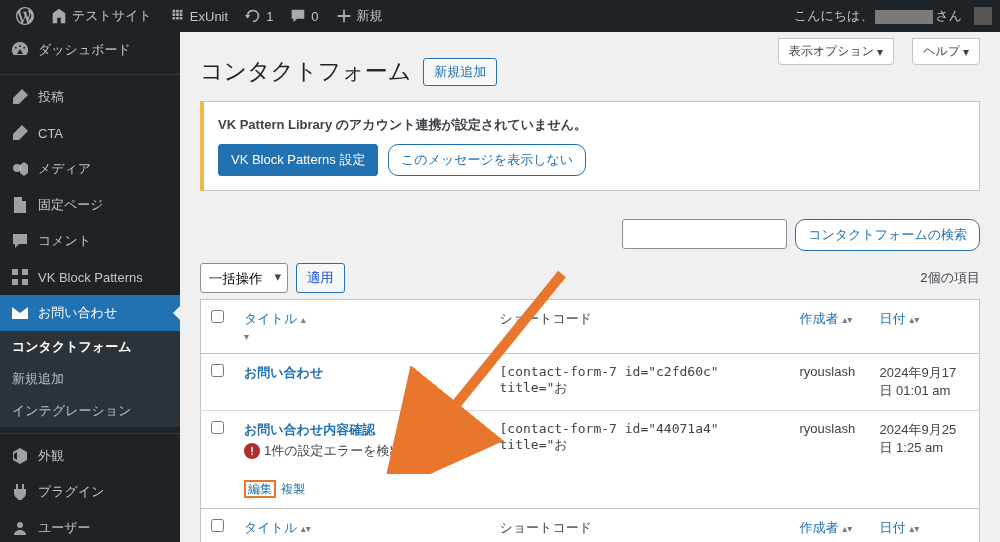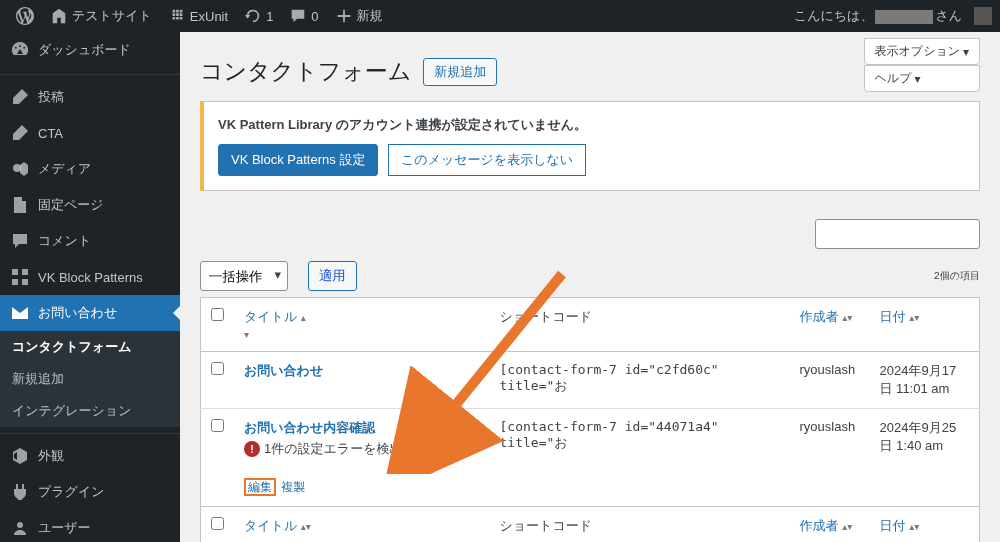--- a/index.html
+++ b/index.html
@@ -23,40 +23,40 @@
     .menu-item.current { background:#2271b1; color:#fff; position:relative; }
     .menu-item.current::after { content:''; position:absolute; right:-1px; top:50%; transform:translateY(-50%); border:8px solid transparent; border-right-color:#f0f0f1; }
     .menu-item.current svg { fill:#fff; }
     .submenu { background:#2c3338; }
     .submenu .sub { padding:7px 12px; color:rgba(240,245,250,.7); cursor:pointer; font-size:13px; }
     .submenu .sub.active { color:#fff; font-weight:600; }
     .menu-sep { height:5px; border-bottom:1px solid #32373c; margin:2px 0 4px; }
 
     
     .main { flex:1; padding:10px 20px 20px 20px; overflow:auto; position:relative; color:#3c434a; }
-    .screen-links { position:absolute; top:6px; right:20px; display:flex; gap:0;flex-direction:column; }
+    .screen-links { position:absolute; top:6px; right:20px; display:flex; gap:18px; }
     .screen-btn { border:1px solid #c3c4c7; background:#fff; padding:4px 10px; border-radius:0 0 4px 4px; font-size:12px; cursor:pointer; display:flex; gap:3px; align-items:center; }
     .title-row { display:flex; align-items:center; gap:12px; margin:14px 0 14px; }
     .page-title { font-size:23px; font-weight:400; color:#1d2327; }
     .toplink-btn { border:1px solid #2271b1; color:#2271b1; background:#f6f7f7; padding:4px 10px; border-radius:3px; cursor:pointer; font-size:13px; }
 
     .notice { border:1px solid #c3c4c7; border-left:4px solid #f0b849; background:#fff; padding:14px 14px; margin-bottom:28px; }
     .notice-text { font-weight:600; margin-bottom:10px; }
     .primary-btn { background:#2271b1; color:#fff; border:1px solid #2271b1; padding:6px 12px; border-radius:3px; cursor:pointer; font-size:13px; }
-    .secondary-btn { background:#fff; color:#2271b1; border:1px solid #2271b1; padding:6px 12px; border-radius:0; cursor:pointer; font-size:13px; }
+    .secondary-btn { background:#fff; color:#2271b1; border:1px solid #2271b1; padding:6px 12px; border-radius:10px; cursor:pointer; font-size:13px; }
 
     .searchrow { display:flex; justify-content:flex-end; gap:8px; margin-bottom:12px; }
     .search-input { border:1px solid #8c8f94; border-radius:3px; padding:4px 8px; width:165px; height:30px; }
 
-    .tablenav { display:flex; align-items:center; gap:20px; margin-bottom:6px;justify-content:space-between; }
+    .tablenav { display:flex; align-items:center; gap:8px; margin-bottom:6px;justify-content:space-between; }
     .bulk-select { border:1px solid #8c8f94; border-radius:3px; padding:0 24px 0 8px; height:30px; background:#fff; appearance:none; position:relative; }
     .select-wrap { position:relative; display:inline-block; }
     .select-wrap::after { content:'▾'; position:absolute; right:7px; top:6px; pointer-events:none; }
     .apply-btn { border:1px solid #2271b1; color:#1d4ed8; background:#f6f7f7; padding:4px 10px; border-radius:3px; cursor:pointer; height:30px; }
-    .count-text { margin-left:auto; font-size:10px;font-family:Liberation Mono, monospace; }
+    .count-text { margin-left:auto; font-size:13px;font-family:Liberation Mono, monospace; }
 
     table.list { width:100%; border-collapse:collapse; border:1px solid #c3c4c7; background:#fff; }
     table.list th, table.list td { text-align:left; padding:10px 10px; vertical-align:top; font-size:13px; }
     table.list thead th, table.list tfoot th { font-weight:400; }
     table.list thead tr, table.list tfoot tr { border-bottom:1px solid #c3c4c7; border-top:1px solid #c3c4c7; }
     table.list tbody tr + tr { border-top:1px solid #dcdcde; }
     .col-link { color:#2271b1; cursor:pointer; font-weight:600; }
     .sort-col { color:#2271b1; cursor:pointer; }
     .sort-col .tri { font-size:10px; color:#787c82; }
     .shortcode { font-family:monospace; color:#3c434a; }
@@ -220,20 +220,21 @@
     </div>
 
     <div class="notice">
       <div class="notice-text">VK Pattern Library のアカウント連携が設定されていません。</div>
       <button class="primary-btn">VK Block Patterns 設定</button>
       <button class="secondary-btn" style="margin-left:6px">このメッセージを表示しない</button>
     </div>
 
     <div class="searchrow">
       <input class="search-input" type="text" style="">
+      <button class="secondary-btn">コンタクトフォームの検索</button>
     </div>
 
     <div class="tablenav">
       <span class="select-wrap"><select class="bulk-select"><option>一括操作</option></select></span>
       <button class="apply-btn">適用</button>
       <span class="count-text">2個の項目</span>
     </div>
 
     <table class="list">
       <thead>
@@ -244,38 +245,38 @@
           <th class="col-author"><span class="sort-col"><span>作成者</span> <span class="tri">▴▾</span></span></th>
           <th class="col-date"><span class="sort-col"><span>日付</span> <span class="tri">▴▾</span></span></th>
         </tr>
       </thead>
       <tbody>
         <tr>
           <td class="cb"><input type="checkbox" style=""></td>
           <td><span class="col-link">お問い合わせ</span></td>
           <td class="shortcode">[contact-form-7 id="c2fd60c" title="お</td>
           <td>ryouslash</td>
-          <td>2024年9月17日 11:01 am</td>
+          <td>2024年9月17日 01:01 am</td>
         </tr>
         <tr>
           <td class="cb"><input type="checkbox" style=""></td>
           <td>
             <span class="col-link">お問い合わせ内容確認</span>
             <div class="error-line">
                 <span class="err-ico">!</span>
                 <span>1件の設定エラーを検出しました</span>
               </div>
             <div class="row-actions">
               <span class="edit">編集</span>
               <span class="dup">複製</span>
             </div>
           </td>
           <td class="shortcode">[contact-form-7 id="44071a4" title="お</td>
           <td>ryouslash</td>
-          <td>2024年9月25日 1:40 am</td>
+          <td>2024年9月25日 1:25 am</td>
         </tr>
       </tbody>
       <tfoot>
         <tr>
           <th class="cb"><input type="checkbox" style=""></th>
           <th><span class="sort-col"><span>タイトル</span> <span class="tri">▴▾</span></span></th>
           <th class="col-short"><span>ショートコード</span></th>
           <th class="col-author"><span class="sort-col"><span>作成者</span> <span class="tri">▴▾</span></span></th>
           <th class="col-date"><span class="sort-col"><span>日付</span> <span class="tri">▴▾</span></span></th>
         </tr>

